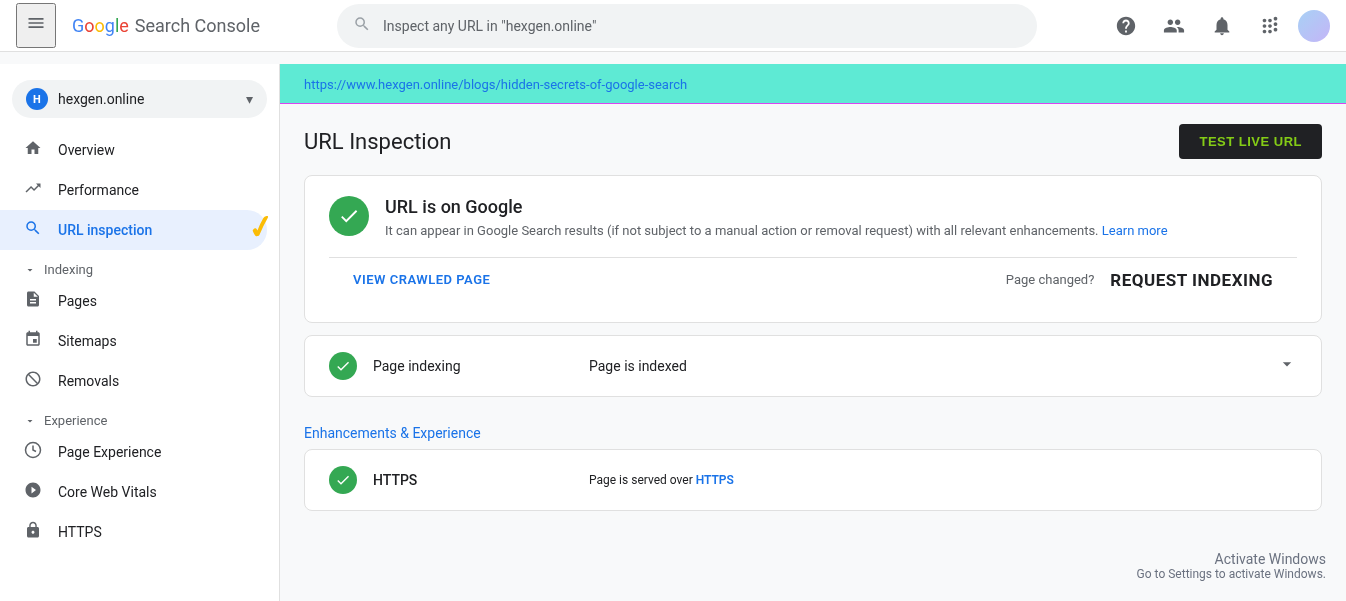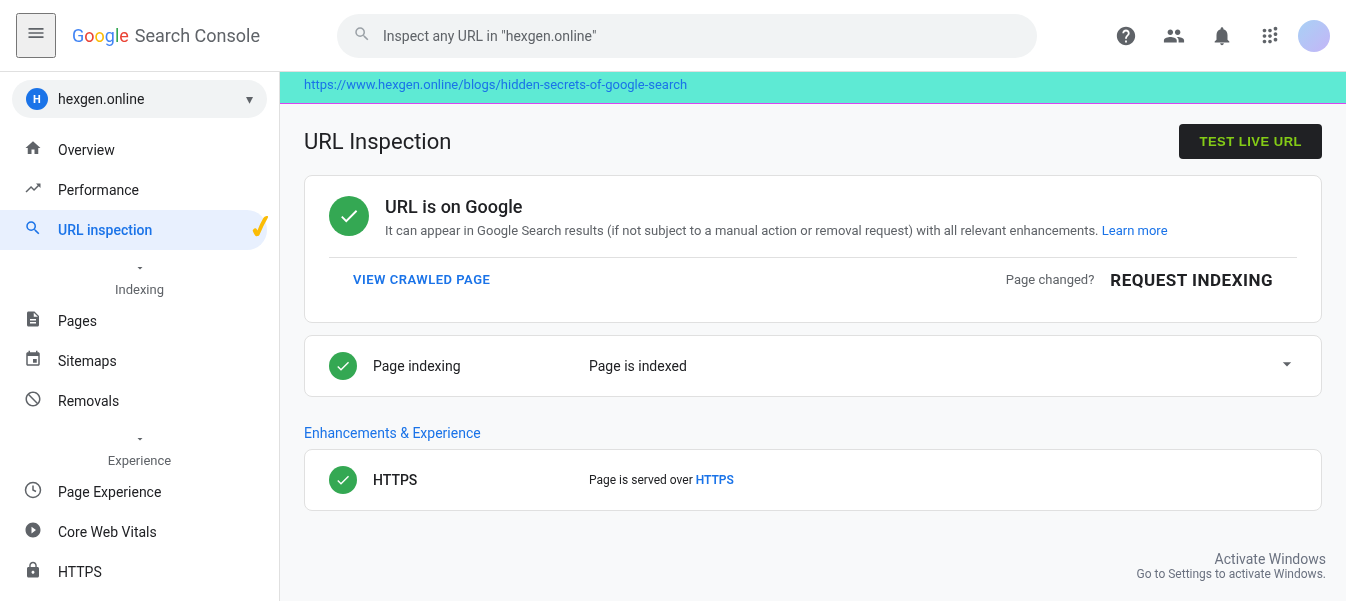--- a/index.html
+++ b/index.html
@@ -3,21 +3,21 @@
   <meta charset="utf-8">
   <style>
     * { box-sizing: border-box; margin: 0; padding: 0; }
     body { font-family: 'Google Sans', Roboto, Arial, sans-serif; background: #f8f9fa; display: flex; flex-direction: column; height: 601px; overflow: hidden; }
     
     
     .header {
       display: flex;
       align-items: center;
       background: #fff;
-      height: 72px;
+      height: 52px;
       padding: 0 16px;
       border-bottom: 1px solid #e0e0e0;
       gap: 16px;
       position: fixed;
       top: 0;
       left: 0;
       right: 0;
       z-index: 100;
     }
     .header-left {
@@ -153,21 +153,20 @@
     .nav-item.active .nav-icon { color: #1a73e8; }
 
     .nav-section-label {
       display: flex;
       align-items: center;
       gap: 8px;
       padding: 12px 24px 4px;
       color: #5f6368;
       font-size: 13px;
       cursor: pointer;
-      flex-direction: column;
     }
 
     
     .main-content {
       flex: 1;
       overflow-y: auto;
       padding: 0;
       background: #f8f9fa;
     }
 

